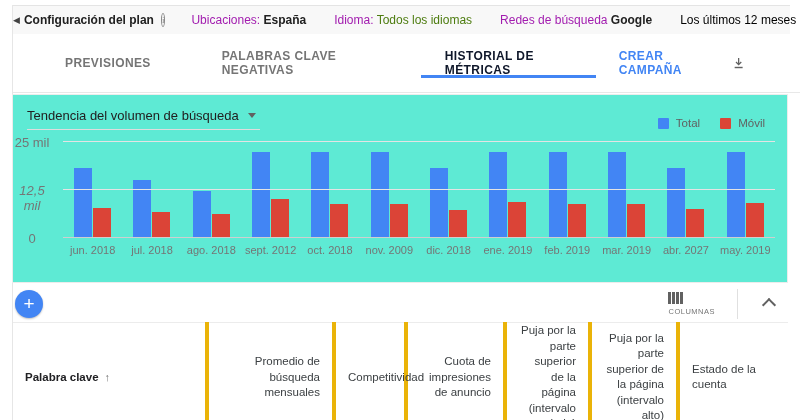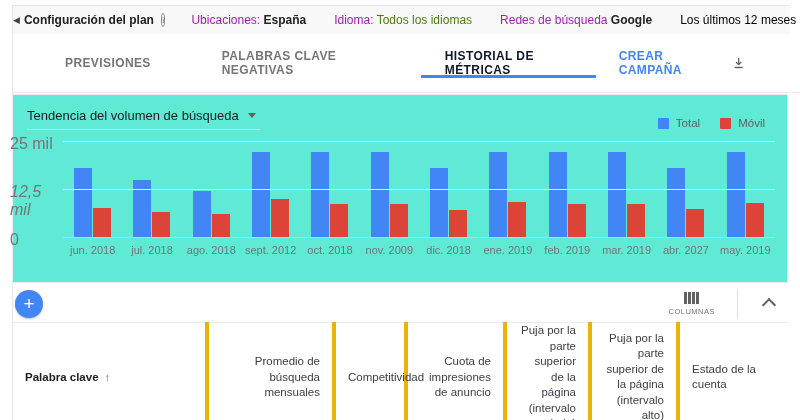--- a/index.html
+++ b/index.html
@@ -45,37 +45,37 @@
   .chart-title-btn{display:inline-flex;align-items:center;gap:9px;padding:0 4px 6px 0;
     border-bottom:1px solid #ddd;font-size:13px;color:#212121;cursor:pointer;}
   .legend{position:absolute;top:22px;right:22px;display:flex;align-items:center;gap:20px;}
   .legend-item{display:flex;align-items:center;gap:7px;font-size:11.5px;color:#616161;}
   .legend-swatch{width:11px;height:11px;border-radius:1px;display:inline-block;}
   .plot{position:absolute;left:50px;top:46px;width:712px;height:96px;}
   .gridline{position:absolute;left:0;right:0;height:1px;background:#e4e4e4;}
   .gridline.g-top{top:0;}
   .gridline.g-mid{top:48px;}
   .gridline.g-base{top:96px;background:#cfcfcf;}
-  .ytick{position:absolute;right:calc(100% + 9px);width:44px;text-align:left;
-    font-size:16px;color:#757575;}
+  .ytick{position:absolute;right:calc(100% + 9px);width:44px;text-align:center;
+    font-size:13px;color:#757575;}
   .ytick.t-top{top:-6px;} .ytick.t-mid{top:42px;font-style:italic;} .ytick.t-base{top:90px;}
   .bar-groups{display:flex;height:96px;align-items:flex-end;}
   .bar-group{flex:1;display:flex;justify-content:center;align-items:flex-end;gap:1px;height:100%;}
   .bar{width:18px;}
   .month-labels{display:flex;margin-top:7px;}
   .month-label{flex:1;text-align:center;font-size:11px;color:#757575;}
 
   
   .toolbar{position:absolute;left:13px;top:285px;width:775px;height:37px;background:#fff;
     display:flex;align-items:center;}
   .fab{width:28px;height:28px;border-radius:50%;background:#4285f4;color:#fff;margin-left:2px;
     display:flex;align-items:center;justify-content:center;font-size:19px;line-height:1;
     box-shadow:0 1px 2px rgba(0,0,0,.25);cursor:pointer;}
   .toolbar-right{margin-left:auto;display:flex;align-items:center;}
-  .columns-btn{display:flex;flex-direction:column;align-items:center;gap:3px;cursor:pointer;margin-right:22px;}
+  .columns-btn{display:flex;flex-direction:column;gap:3px;cursor:pointer;margin-right:22px;}
   .columns-glyph{display:flex;gap:1px;}
   .columns-glyph i{width:3px;height:12px;background:#616161;display:block;}
   .columns-lbl{font-size:7.5px;letter-spacing:.5px;color:#757575;}
   .v-divider{width:1px;height:30px;background:#e0e0e0;margin-right:26px;}
   .chevron-up{width:8px;height:8px;border-top:2px solid #616161;border-right:2px solid #616161;
     transform:rotate(-45deg);display:inline-block;margin:3px 14px 0 0;cursor:pointer;}
 
   
   table.kw{position:absolute;left:13px;top:322px;width:775px;border-collapse:collapse;table-layout:fixed;}
   .kw th{height:52px;font-size:11.5px;font-weight:normal;color:#3c4043;padding:0 12px;

